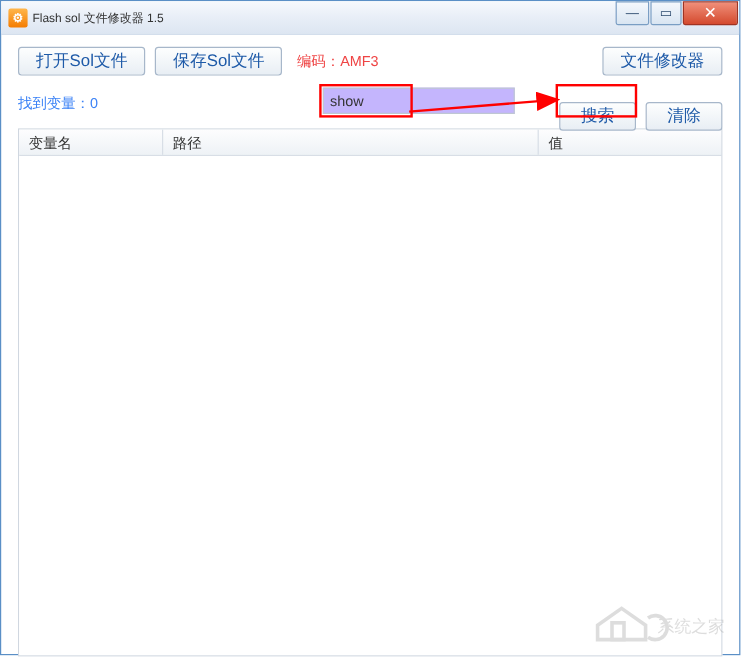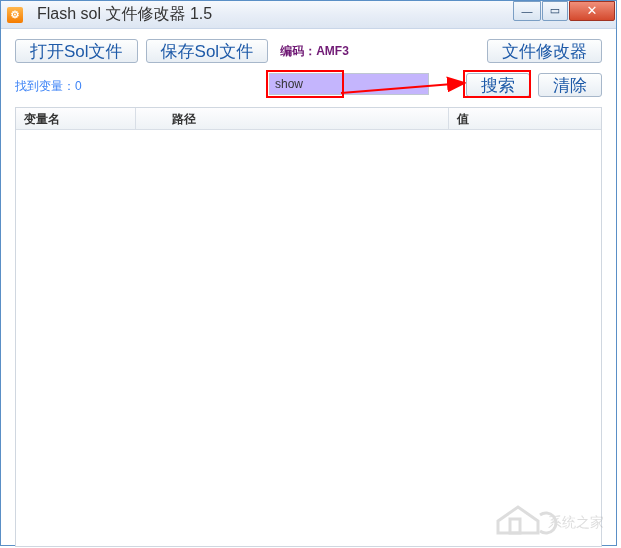--- a/index.html
+++ b/index.html
@@ -28,23 +28,23 @@
     padding-left: 6px;
   }
   .titlebar .app-icon {
     width: 16px; height: 16px;
     background: linear-gradient(to bottom, #ffb74d, #f57c00);
     border-radius: 2px;
     display: flex; align-items: center; justify-content: center;
     color: #fff; font-size: 10px; font-weight: bold;
   }
   .titlebar .title-text {
-    margin-left: 14px;
+    margin-left: 4px;
     color: #333;
-    font-size: 16px;
+    font-size: 10px;
   }
   .win-controls {
     margin-left: auto;
     display: flex;
     height: 20px;
     margin-top: -8px;
   }
   .win-btn {
     width: 28px; height: 20px;
     border: 1px solid #7a9ec4;
@@ -74,32 +74,31 @@
     gap: 8px;
   }
   .btn {
     height: 24px;
     min-width: 74px;
     padding: 0 14px;
     background: linear-gradient(to bottom, #fdfefe, #e8eef4);
     border: 1px solid #a7b7ca;
     border-radius: 3px;
     color: #1e5aa8;
-    font-size: 17px;
+    font-size: 14px;
     display: inline-flex;
     align-items: center;
     justify-content: center;
     cursor: default;
   }
   .btn.wide { min-width: 92px; }
   .btn.mid { min-width: 64px; }
   .encoding-label {
-    color: #701a75;
+    color: #ef4444;
     margin-left: 4px;
-    font-weight: bold;
   }
   .spacer { flex: 1; }
   
   .row2 {
     margin-top: 10px;
     display: flex;
     align-items: center;
     gap: 6px;
     position: relative;
     height: 26px;
@@ -113,21 +112,21 @@
     height: 22px;
     border: 1px solid #bfc7d2;
     background: #c4b5fd;
     font-size: 12px;
     padding: 0 5px;
     color: #333;
   }
   .row2-right {
     position: absolute;
     right: 0;
-    top: 0;
+    top: 12px;
     display: flex;
     gap: 8px;
   }
   
   .hl-search-input {
     position: absolute;
     left: 251px;
     top: -3px;
     width: 78px;
     height: 28px;
@@ -145,36 +144,35 @@
     left: 322px;
     top: 2px;
     pointer-events: none;
   }
   
   .table-wrap {
     margin-top: 8px;
     border: 1px solid #d0d7e0;
     height: 440px;
     background: #fff;
-    font-weight: bold;
   }
   .thead {
     display: flex;
     height: 22px;
     background: linear-gradient(to bottom, #fdfdfe, #eef2f6);
     border-bottom: 1px solid #d8dee6;
   }
   .th {
     border-right: 1px solid #d8dee6;
     padding: 3px 8px;
     color: #333;
     font-size: 12px;
   }
   .th.c1 { width: 120px; }
-  .th.c2 { flex: 1; margin-left: 28px; }
+  .th.c2 { flex: 1; }
   .th.c3 { width: 152px; border-right: none; }
   .tbody {
     height: calc(100% - 22px);
     background: #fff;
   }
   
   .watermark {
     position: absolute;
     right: 6px;
     bottom: 6px;

